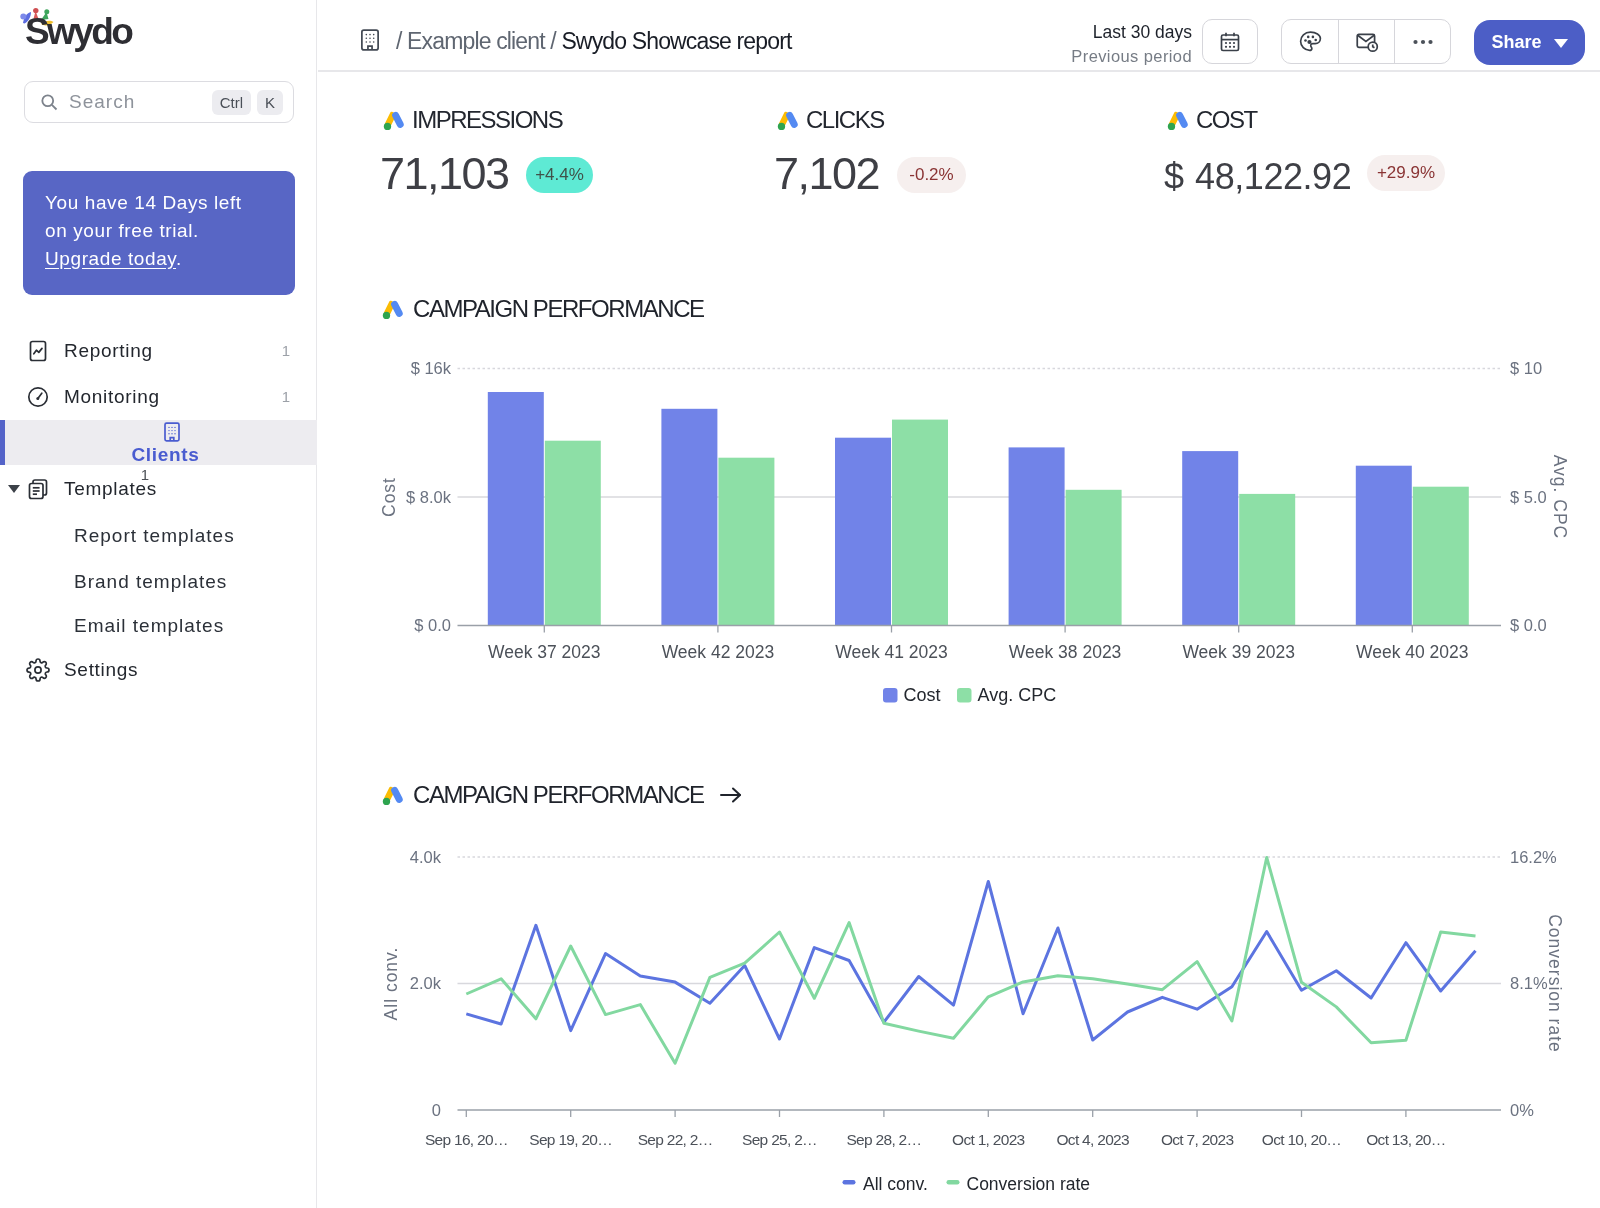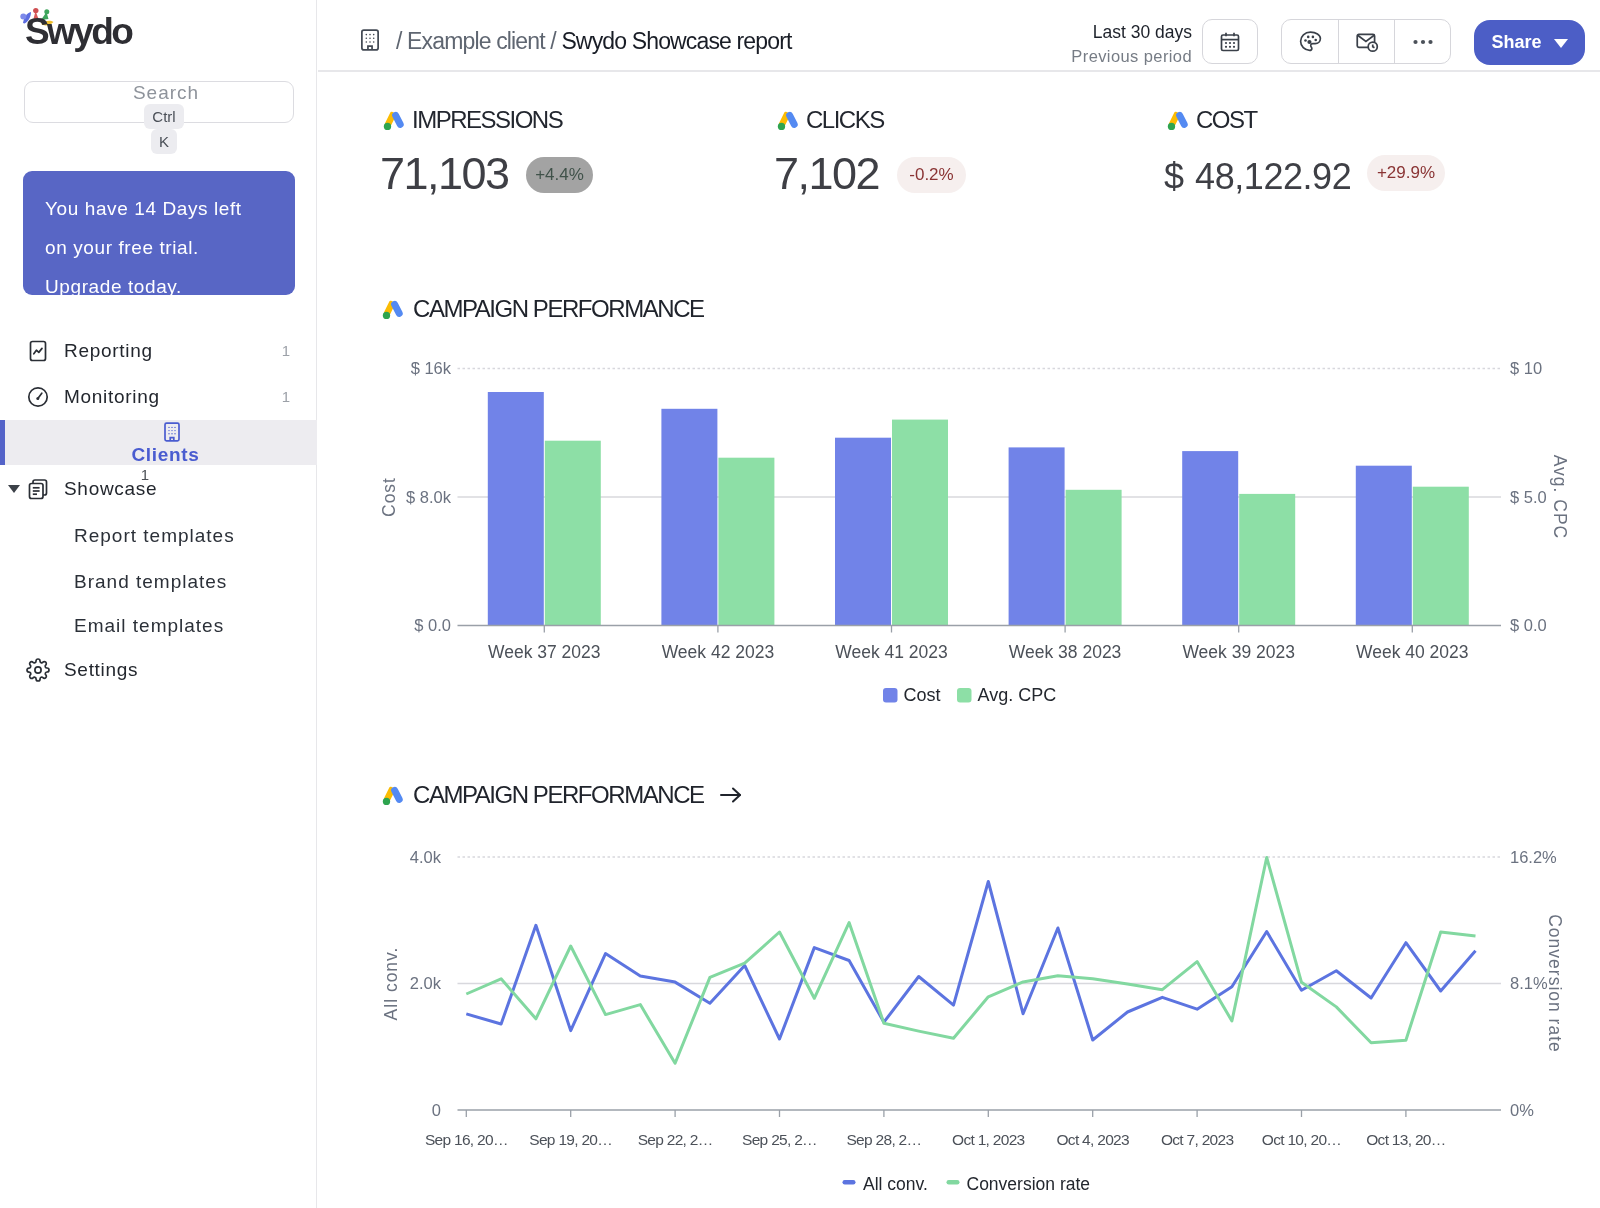--- a/index.html
+++ b/index.html
@@ -1,24 +1,24 @@
 <!DOCTYPE html>
 <html><head>
 <meta charset="utf-8">
 <style>
   * { margin:0; padding:0; box-sizing:border-box; }
   html,body { width:1600px; height:1208px; background:#fff; font-family:"Liberation Sans", sans-serif; overflow:hidden; }
   .abs { position:absolute; }
   
   #sidebar { position:absolute; left:0; top:0; width:317px; height:1208px; background:#fff; border-right:1px solid #e7e7ea; }
   #logo { position:absolute; left:25px; top:13px; font-weight:bold; font-size:37px; letter-spacing:-2.6px; color:#2e2e33; line-height:1; }
-  #searchbox { position:absolute; left:24px; top:81px; width:270px; height:42px; border:1px solid #dcdce1; border-radius:9px; display:flex; align-items:center; padding:0 10px 0 14px;flex-direction:column; }
+  #searchbox { position:absolute; left:24px; top:81px; width:270px; height:42px; border:1px solid #dcdce1; border-radius:9px; display:flex; align-items:center; padding:0 10px 0 14px; }
   #searchbox .ph { color:#8e939b; font-size:19px; letter-spacing:1px; margin-left:10px; flex:1; }
   .keycap { background:#ececf0; border-radius:6px; color:#4a4f57; font-size:15px; padding:4px 8px; margin-left:6px; }
-  #banner { position:absolute; left:23px; top:171px; width:272px; height:124px; background:#5866c5; border-radius:9px; color:#fff; font-size:19px; letter-spacing:0.6px; line-height:39px; padding:18px 22px; }
+  #banner { position:absolute; left:23px; top:171px; width:272px; height:124px; background:#5866c5; border-radius:9px; color:#fff; font-size:19px; letter-spacing:0.6px; line-height:28px; padding:18px 22px; }
   #banner u { text-underline-offset:3px; }
   .nav { position:absolute; left:0; width:317px; height:45px; display:flex; align-items:center; }
   .nav .ic { margin-left:26px; width:24px; height:24px; flex:none; }
   .nav .lbl { margin-left:14px; font-size:19px; letter-spacing:0.7px; color:#23272e; flex:1; }
   .nav .cnt { margin-right:27px; font-size:15px; color:#9ca1a8; }
   .nav.sel { background:#edecf0;flex-direction:column; }
   .nav.sel::before { content:""; position:absolute; left:0; top:0; width:5px; height:45px; background:#5463c8; }
   .nav.sel .lbl { color:#4a5cd0; font-weight:bold; }
   .nav.sel .cnt { color:#4d5157; }
   .nav .tri { position:absolute; left:8px; width:0; height:0; border-left:6px solid transparent; border-right:6px solid transparent; border-top:8px solid #3c4148; }
@@ -38,21 +38,21 @@
   #grpbtn .seg + .seg { border-left:1.5px solid #d6d6db; }
   #sharebtn { position:absolute; left:1156px; top:20px; width:111px; height:45px; background:#4c5ec6; border-radius:16px; color:#fff; font-size:18px; font-weight:bold; display:flex; align-items:center; justify-content:center; gap:12px; }
   #sharebtn .tri { width:0; height:0; border-left:7px solid transparent; border-right:7px solid transparent; border-top:9px solid #fff; margin-top:2px; }
   
   .kpi { position:absolute; top:106px; white-space:nowrap; }
   .kpi .head { display:flex; align-items:center; gap:7px; }
   .kpi .head .ttl { font-size:24px; color:#23272f; letter-spacing:-1.5px; }
   .kpi .numrow { position:absolute; top:42px; left:-3px; display:flex; align-items:center; }
   .kpi .num { font-size:45px; letter-spacing:-1.5px; color:#3e3f45; }
   .badge { height:36px; border-radius:18px; font-size:17px; display:flex; align-items:center; justify-content:center; }
-  .badge.up { background:#a3a3a3; color:#40524a; }
+  .badge.up { background:#5eead4; color:#40524a; }
   .badge.down { background:#f6efee; color:#8a3434; }
   
   .ctitle { position:absolute; display:flex; align-items:center; gap:9px;justify-content:center; }
   .ctitle .t { font-size:24px; color:#20242c; letter-spacing:-1.45px; }
 </style>
 </head>
 <body>
 <div id="sidebar">
   <svg class="abs" style="left:19px;top:7px" width="36" height="24" viewBox="0 0 36 24">
     <path d="M4 16 C5 10 8 6 12 5 C12 10 9 15 5.5 16.5 Z" fill="#5b6ce0"></path>
@@ -112,21 +112,21 @@
   </div>
   <div class="nav" style="top:466px">
     <span class="tri"></span>
     <svg class="ic" viewBox="0 0 24 24" fill="none" stroke="#2a2e35" stroke-width="1.7">
         <rect x="7" y="3" width="13.5" height="15" rx="2"></rect>
         <rect x="3.5" y="6.5" width="13.5" height="15" rx="2" fill="#fff"></rect>
         <line x1="6.8" y1="10.8" x2="13.6" y2="10.8"></line>
         <line x1="6.8" y1="14" x2="13.6" y2="14"></line>
         <line x1="6.8" y1="17.2" x2="11" y2="17.2"></line>
       </svg>
-    <span class="lbl">Showcase</span>
+    <span class="lbl">Templates</span>
   </div>
   <div class="sub" style="top:525px">Report templates</div>
   <div class="sub" style="top:571px">Brand templates</div>
   <div class="sub" style="top:615px">Email templates</div>
   <div class="nav" style="top:647px">
     <svg class="ic" viewBox="0 0 24 24" fill="none" stroke="#2a2e35" stroke-width="1.7">
         <circle cx="12" cy="12" r="3.1"></circle>
         <path d="M19.4 15a1.65 1.65 0 0 0 .33 1.82l.06.06a2 2 0 0 1 0 2.83 2 2 0 0 1-2.83 0l-.06-.06a1.65 1.65 0 0 0-1.82-.33 1.65 1.65 0 0 0-1 1.51V21a2 2 0 0 1-2 2 2 2 0 0 1-2-2v-.09A1.65 1.65 0 0 0 9 19.4a1.65 1.65 0 0 0-1.82.33l-.06.06a2 2 0 0 1-2.83 0 2 2 0 0 1 0-2.83l.06-.06a1.65 1.65 0 0 0 .33-1.82 1.65 1.65 0 0 0-1.51-1H3a2 2 0 0 1-2-2 2 2 0 0 1 2-2h.09A1.65 1.65 0 0 0 4.6 9a1.65 1.65 0 0 0-.33-1.82l-.06-.06a2 2 0 0 1 0-2.83 2 2 0 0 1 2.83 0l.06.06a1.65 1.65 0 0 0 1.82.33H9a1.65 1.65 0 0 0 1-1.51V3a2 2 0 0 1 2-2 2 2 0 0 1 2 2v.09a1.65 1.65 0 0 0 1 1.51 1.65 1.65 0 0 0 1.82-.33l.06-.06a2 2 0 0 1 2.83 0 2 2 0 0 1 0 2.83l-.06.06a1.65 1.65 0 0 0-.33 1.82V9a1.65 1.65 0 0 0 1.51 1H21a2 2 0 0 1 2 2 2 2 0 0 1-2 2h-.09a1.65 1.65 0 0 0-1.51 1z"></path>
       </svg>
     <span class="lbl">Settings</span>

